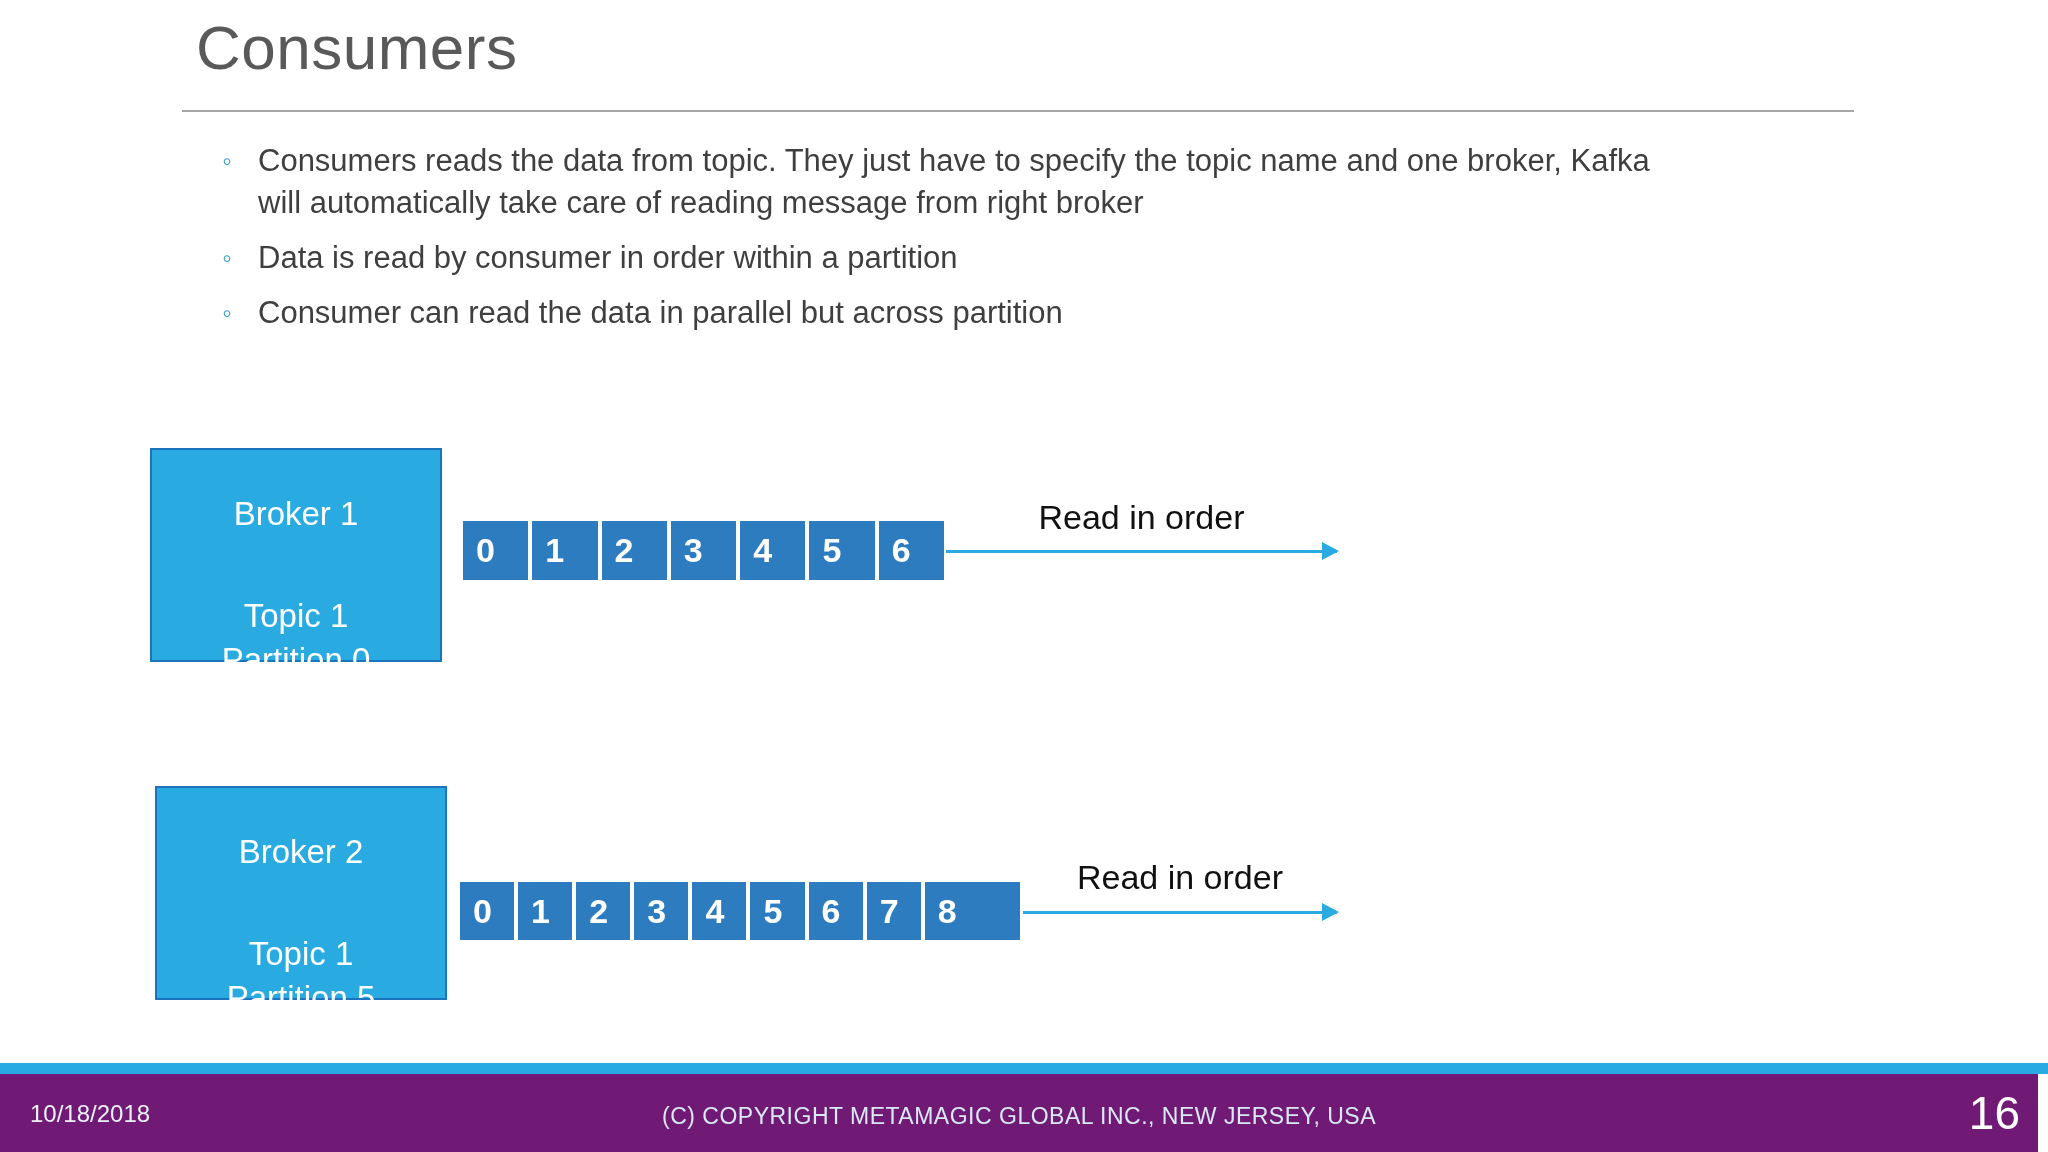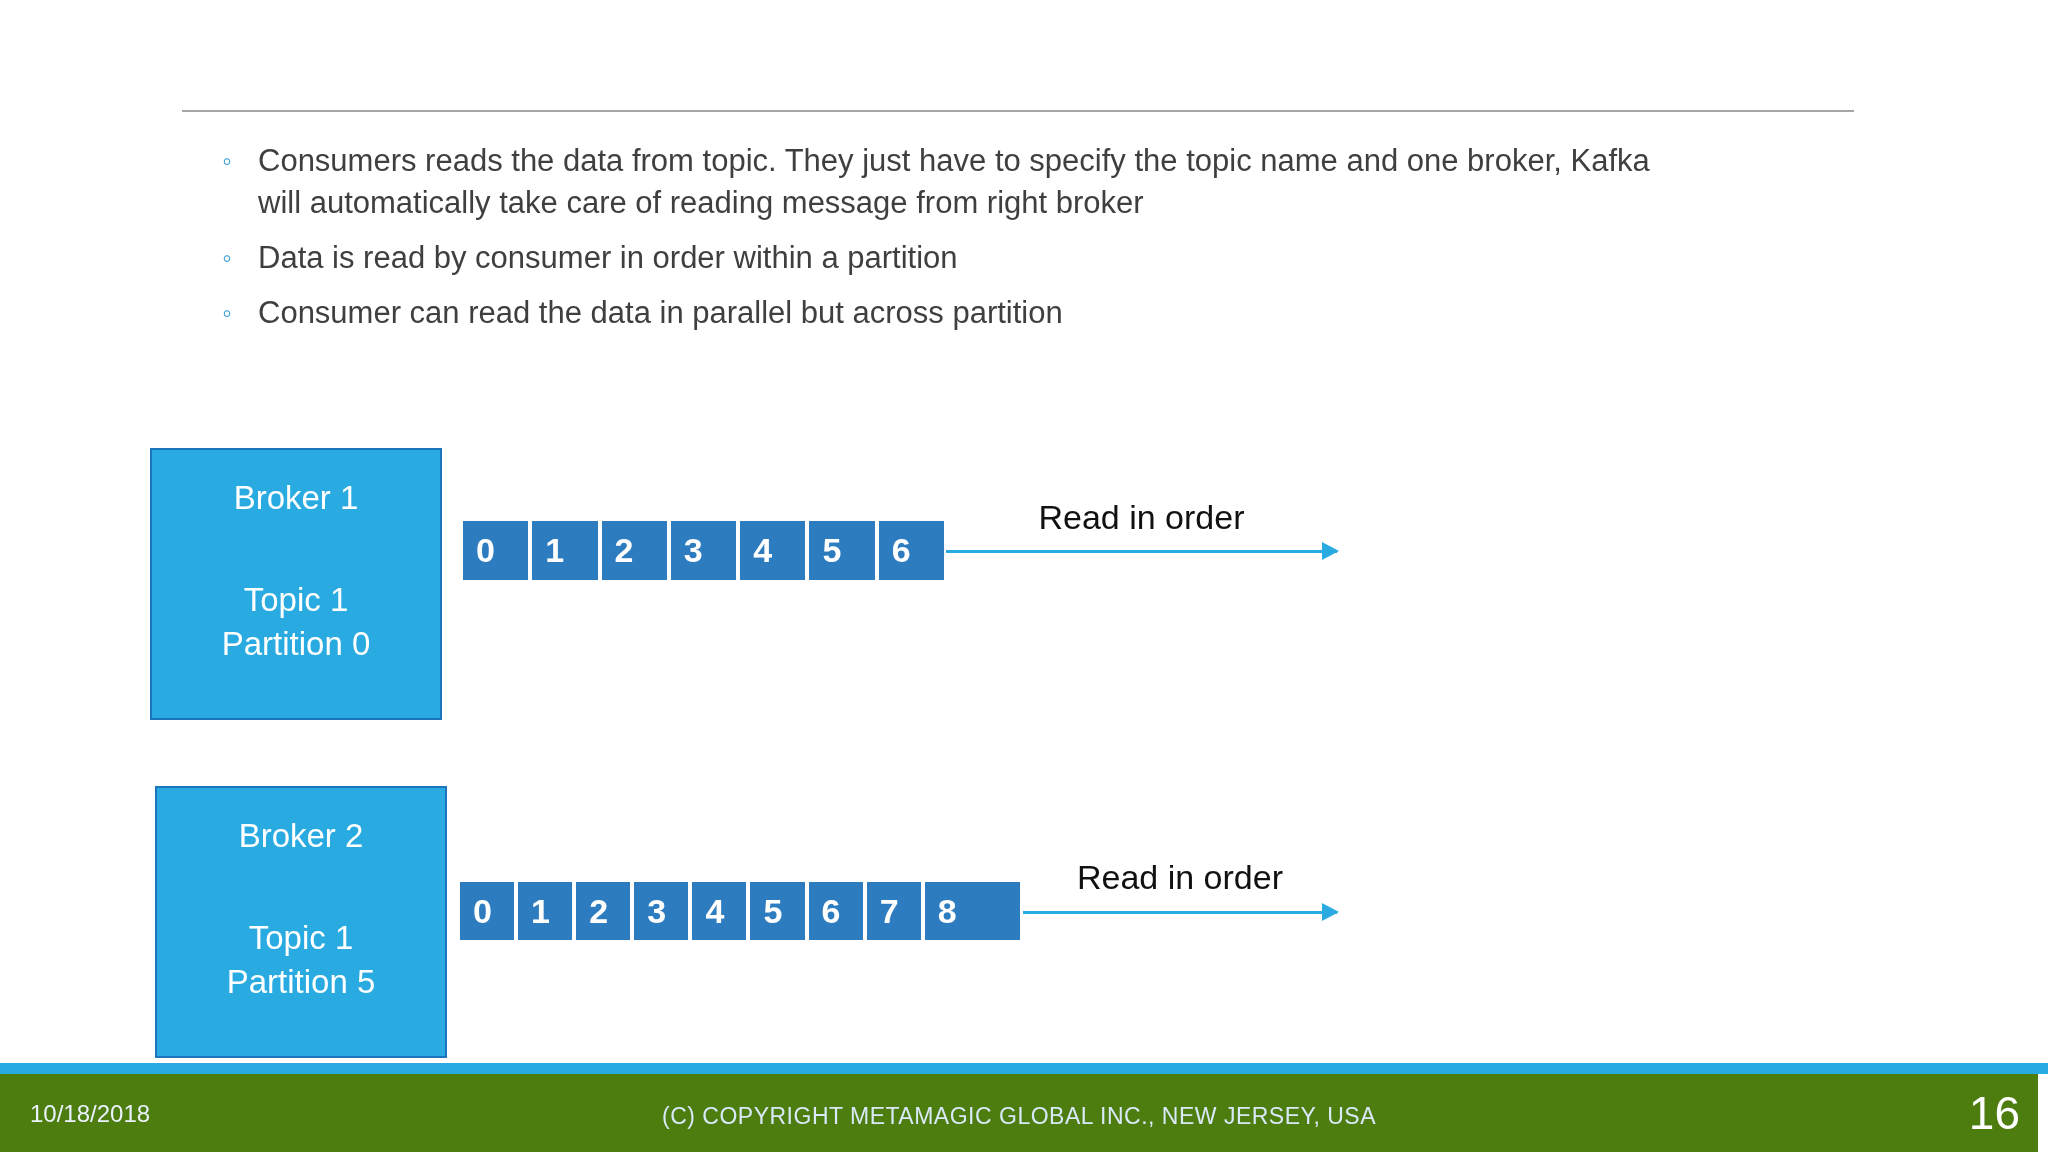--- a/index.html
+++ b/index.html
@@ -16,21 +16,21 @@
   
   .bullets { position:absolute; left:222px; top:140px; width:1640px; }
   .bullet { display:flex; align-items:flex-start; margin-bottom:13px; }
   .bullet-marker { color:#2e9bd5; font-size:27px; line-height:42px; width:36px;
                    flex:0 0 36px; }
   .bullet-text { color:#3f3f3f; font-size:31px; line-height:42px; }
 
   
   .box { position:absolute; background:#29abe2; border:2px solid #1c75bc; color:#ffffff;
          display:flex; flex-direction:column; align-items:center; text-align:center; }
-  .broker-box { width:292px; height:272px; padding-top:26px; font-size:33px;
+  .broker-box { width:292px; height:214px; padding-top:42px; font-size:33px;
                 line-height:44px; }
   .broker-name { margin-bottom:58px; }
   .consumer-box { left:1337px; top:455px; width:469px; height:493px;
                   justify-content:center; }
   .consumer-label { font-size:58px; font-weight:bold; }
 
   
   .cellrow { position:absolute; display:flex; gap:4px; }
   .cellrow .cell { flex:1; background:#2d7cbf; color:#ffffff; font-size:34px;
                    font-weight:bold; display:flex; align-items:center;
@@ -50,31 +50,32 @@
   .arrow-label-1 { left:946px; top:498px; width:391px; }
   .arrow-label-2 { left:1023px; top:858px; width:314px; }
 
   .broker-1 { left:150px; top:448px; }
   .broker-2 { left:155px; top:786px;align-items:center; }
 
   
   .footer-strip { position:absolute; left:0; top:1063px; width:2048px; height:11px;
                   background:#29abe2; }
   .footer-bar { position:absolute; left:0; top:1074px; width:2038px; height:78px;
-                background:#4d7c0f; display:flex; align-items:center; }
+                background:#701a75; display:flex; align-items:center; }
   .footer-date { position:absolute; left:30px; top:26px; color:#eaf3fb; font-size:24px; }
   .footer-copy { position:absolute; left:0; width:100%; top:29px; text-align:center;
                  color:#d9e9f7; font-size:23px; letter-spacing:0.5px; }
   .footer-page { position:absolute; right:18px; top:12px; color:#ffffff; font-size:46px;margin-left:17px; }
 </style>
 </head>
 <body>
 
 <div class="slide">
 
+  <div class="title">Consumers</div>
   <div class="title-rule"></div>
 
   <div class="bullets">
     <div class="bullet">
       <span class="bullet-marker">◦</span>
       <span class="bullet-text">
         <div>Consumers reads the data from topic. They just have to specify the topic name and one broker, Kafka</div>
         <div>will automatically take care of reading message from right broker</div>
       </span>
     </div>

